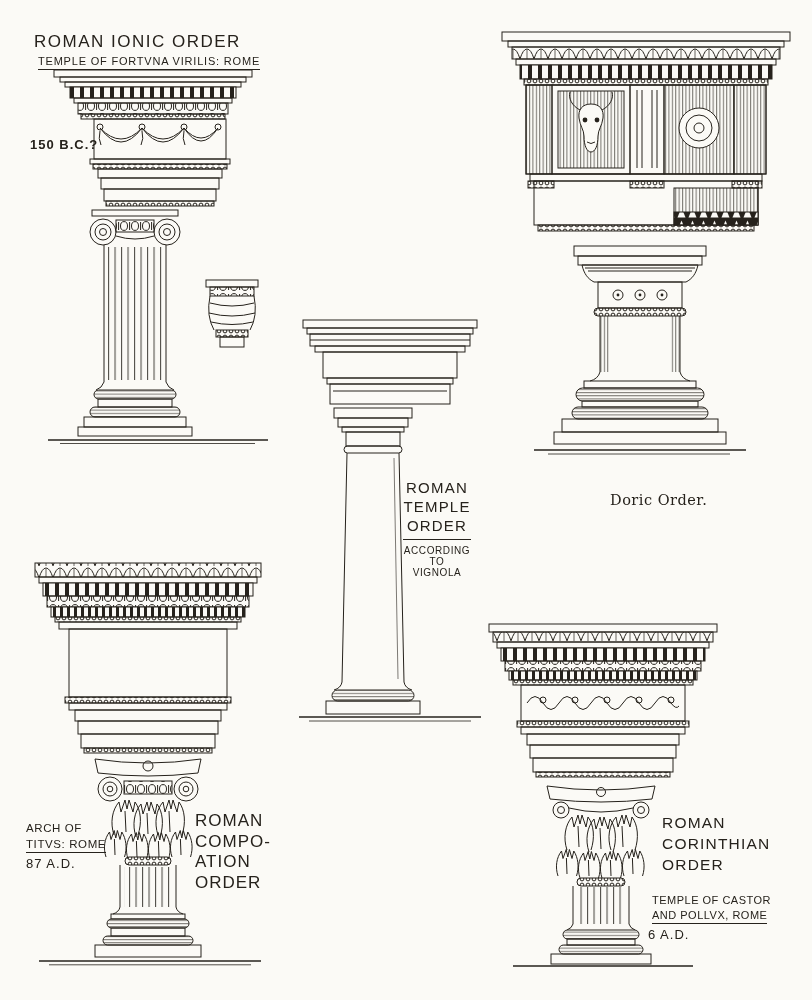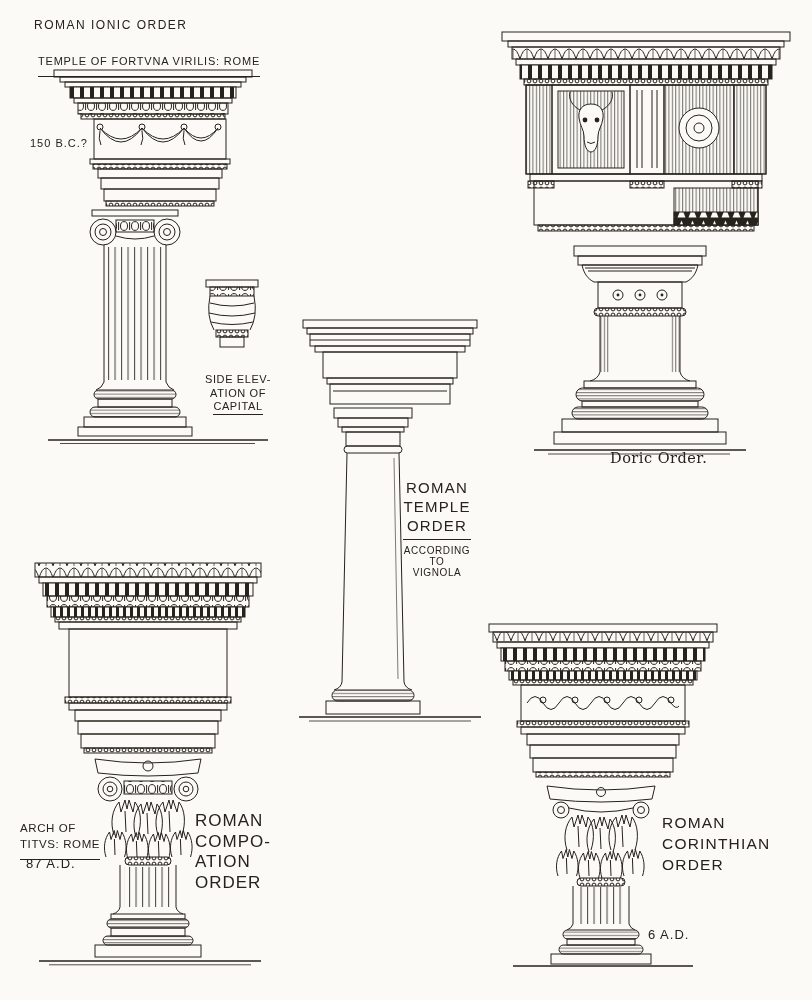--- a/index.html
+++ b/index.html
@@ -5,34 +5,34 @@
   * { margin:0; padding:0; box-sizing:border-box; }
   html,body { background:#e9e7e1; }
   .page {
     position:relative; width:812px; height:1000px; margin:0 auto;
     background:#fbfaf6; overflow:hidden;
     font-family:"Liberation Sans","DejaVu Sans",sans-serif;
     color:#26221c;
   }
   .fig { position:absolute; }
   .label { position:absolute; white-space:nowrap; }
-  .u { border-bottom:1.2px solid #26221c; padding-bottom:9px; }
-  .ionic-title    { left:34px;  top:18px;  font-size:12px;   letter-spacing:1.5px; }
+  .u { border-bottom:1.2px solid #26221c; padding-bottom:2px; }
+  .ionic-title    { left:34px;  top:32px;  font-size:17px;   letter-spacing:1.5px; }
   .ionic-subtitle { left:38px;  top:55px;  font-size:11px;   letter-spacing:0.8px; }
-  .ionic-date     { left:30px;  top:137px; font-size:11px; letter-spacing:1px; }
+  .ionic-date     { left:30px;  top:137px; font-size:13px; letter-spacing:1px;font-weight:bold; }
   .side-caption   { left:196px; top:373px; width:84px; font-size:11px; line-height:13.5px;
                     text-align:center; letter-spacing:0.6px; white-space:normal; }
   .side-caption .u { padding-bottom:2px; }
-  .doric-caption  { left:610px; top:450px; font-size:14.5px; letter-spacing:0.5px;
+  .doric-caption  { left:610px; top:492px; font-size:14.5px; letter-spacing:0.5px;
                     font-family:"DejaVu Serif","Liberation Serif",serif; }
   .tuscan-label   { left:396px; top:478px; width:82px; text-align:center; white-space:normal; }
   .tuscan-title-line { font-size:15px; line-height:19px; letter-spacing:1.2px; }
   .tuscan-divider { width:68px; margin:4px auto 5px; border-top:1.2px solid #26221c; }
   .tuscan-sub-line { font-size:10px; line-height:11px; letter-spacing:0.6px; }
-  .composite-source { left:20px; top:820px; font-size:11.5px; line-height:16px; letter-spacing:0.6px; }
+  .composite-source { left:26px; top:820px; font-size:11.5px; line-height:16px; letter-spacing:0.6px; }
   .composite-date   { left:26px; top:856px; font-size:13px; letter-spacing:1px; }
   .composite-title  { left:195px; top:811px; font-size:17px; line-height:20.5px; letter-spacing:1px; }
   .corinthian-title { left:662px; top:812px; font-size:15.5px; line-height:21px; letter-spacing:1.2px; }
   .corinthian-source{ left:652px; top:893px; font-size:11px; line-height:15px; letter-spacing:0.5px; }
   .corinthian-date  { left:648px; top:927px; font-size:13px; letter-spacing:1px; }
 </style>
 </head>
 <body>
 
 <div class="page">
@@ -360,25 +360,20 @@
       <rect x="76" y="327" width="84" height="9" rx="4.5" fill="url(#pHatchH)"></rect>
       <rect x="68" y="336" width="100" height="10"></rect>
       <line x1="30" y1="348" x2="210" y2="348" stroke-width="1.6"></line>
     </g>
   </svg>
 
   <div class="label ionic-title">ROMAN IONIC ORDER</div>
   <div class="label ionic-subtitle u">TEMPLE OF FORTVNA VIRILIS: ROME</div>
   <div class="label ionic-date">150 B.C.?</div>
 
-  <div class="label side-caption">
-    <span style="display:block">SIDE ELEV-</span>
-    <span style="display:block">ATION OF</span>
-    <span class="u">CAPITAL</span>
-  </div>
 
   <div class="label doric-caption">Doric Order.</div>
 
   <div class="label tuscan-label">
     <div class="tuscan-title-line">ROMAN</div>
     <div class="tuscan-title-line">TEMPLE</div>
     <div class="tuscan-title-line">ORDER</div>
     <div class="tuscan-divider"></div>
     <div class="tuscan-sub-line">ACCORDING TO</div>
     <div class="tuscan-sub-line">VIGNOLA</div>
@@ -394,15 +389,19 @@
     <div>COMPO-</div>
     <div>ATION</div>
     <div>ORDER</div>
   </div>
 
   <div class="label corinthian-title">
     <div>ROMAN</div>
     <div>CORINTHIAN</div>
     <div>ORDER</div>
   </div>
+  <div class="label corinthian-source">
+    <span style="display:block">TEMPLE OF CASTOR</span>
+    <span class="u">AND POLLVX, ROME</span>
+  </div>
   <div class="label corinthian-date">6 A.D.</div>
 
 </div>
 
 </body></html>

